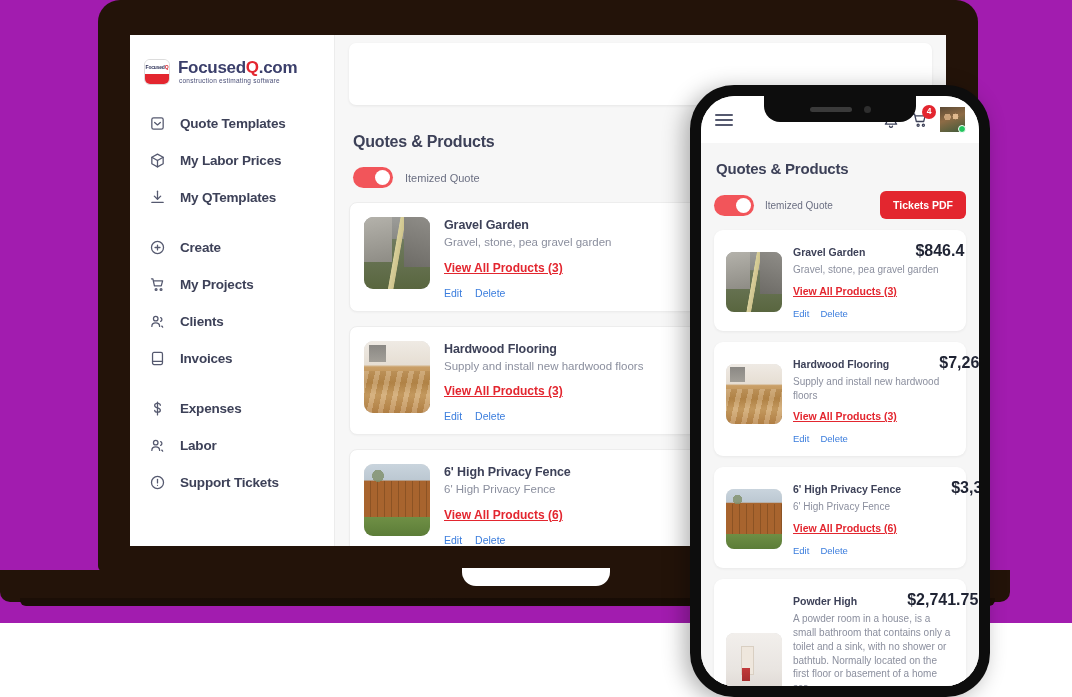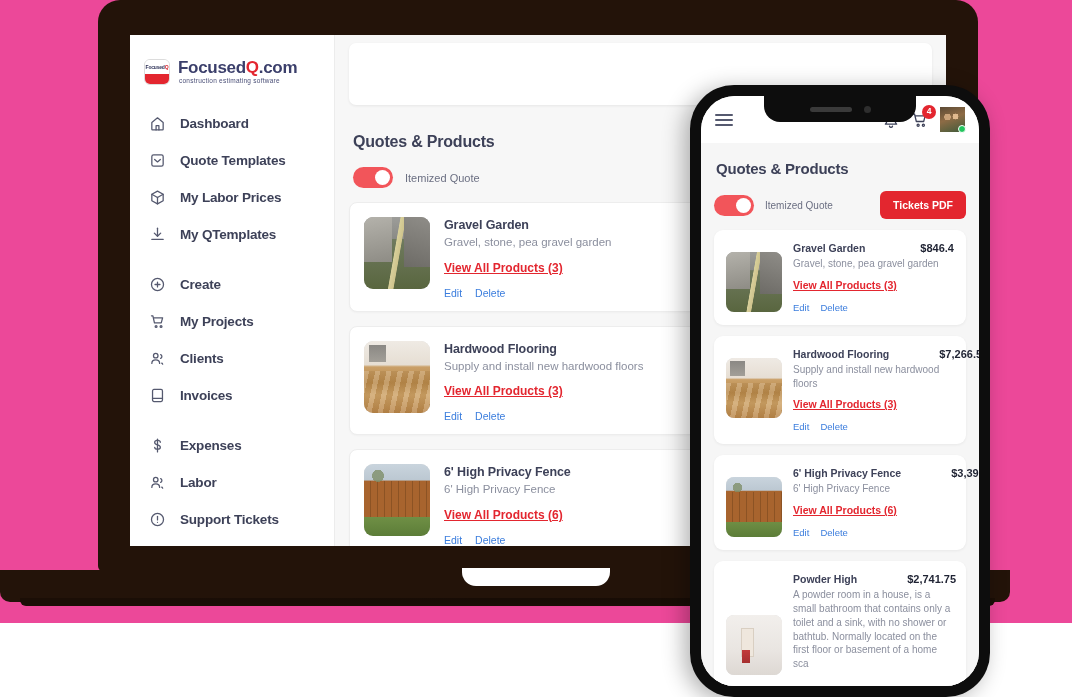--- a/index.html
+++ b/index.html
@@ -10,21 +10,21 @@
     height: 697px;
     background: #ffffff;
     font-family: "Liberation Sans", sans-serif;
     overflow: hidden;
   }
 
   #stage {
     position: relative;
     width: 1072px;
     height: 623px;
-    background: #ec4899;
+    background: #a21caf;
   }
 
   
   .laptop-lid {
     position: absolute;
     left: 98px;
     top: 0px;
     width: 880px;
     height: 572px;
     background: #231309;
@@ -326,21 +326,21 @@
     align-self: flex-start;
     margin-top: 10px;
   }
   .p-body { flex: 1; min-width: 0; }
   .p-row1 { display: flex; align-items: baseline; gap: 6px; }
   .p-name {
     font-size: 10.5px; font-weight: 700; color: #3d4158;
     white-space: nowrap;
   }
   .p-price {
-    margin-left: auto; font-size: 11px; font-weight: 700;
+    margin-left: auto; font-size: 16px; font-weight: 700;
     color: #1f2333; white-space: nowrap; padding-left: 44px;
   }
   .p-desc {
     font-size: 10px; color: #8b8f9e; margin-top: 3px; line-height: 1.38;
   }
   .p-link {
     display: inline-block;
     font-size: 10.5px; font-weight: 700; color: #e3262f;
     text-decoration: underline; margin-top: 8px; cursor: pointer;
   }
@@ -434,29 +434,20 @@
           <div class="mark-bot"></div>
         </div>
         <div class="brand-text">
           <div class="brand-title"><span>Focused</span><span class="q">Q</span><span>.com</span></div>
           <div class="brand-sub">construction estimating software</div>
         </div>
       </div>
 
       <nav class="nav">
 
-        <div class="nav-item">
-          <span class="ico">
-              <svg viewBox="0 0 24 24" fill="none" stroke="currentColor" stroke-width="1.8" stroke-linecap="round" stroke-linejoin="round">
-                <path d="M4 10.5 12 4l8 6.5V20a1 1 0 0 1-1 1H5a1 1 0 0 1-1-1z"></path>
-                <path d="M10 21v-6h4v6"></path>
-              </svg>
-            </span>
-          <span class="nav-label">Dashboard</span>
-        </div>
 
         <div class="nav-item">
           <span class="ico">
               <svg viewBox="0 0 24 24" fill="none" stroke="currentColor" stroke-width="1.8" stroke-linecap="round" stroke-linejoin="round">
                 <rect x="4" y="4" width="16" height="16" rx="2.5"></rect>
                 <path d="M8 10.5 12 14l4-3.5"></path>
               </svg>
             </span>
           <span class="nav-label">Quote Templates</span>
         </div>

